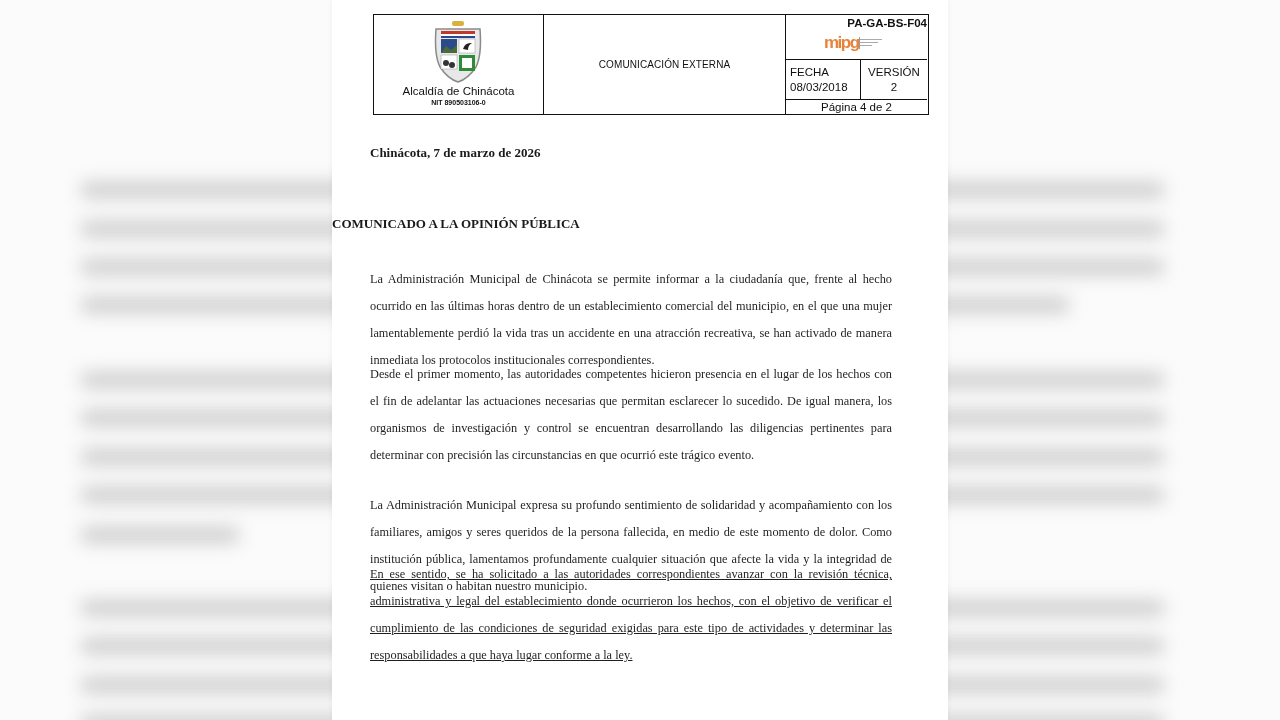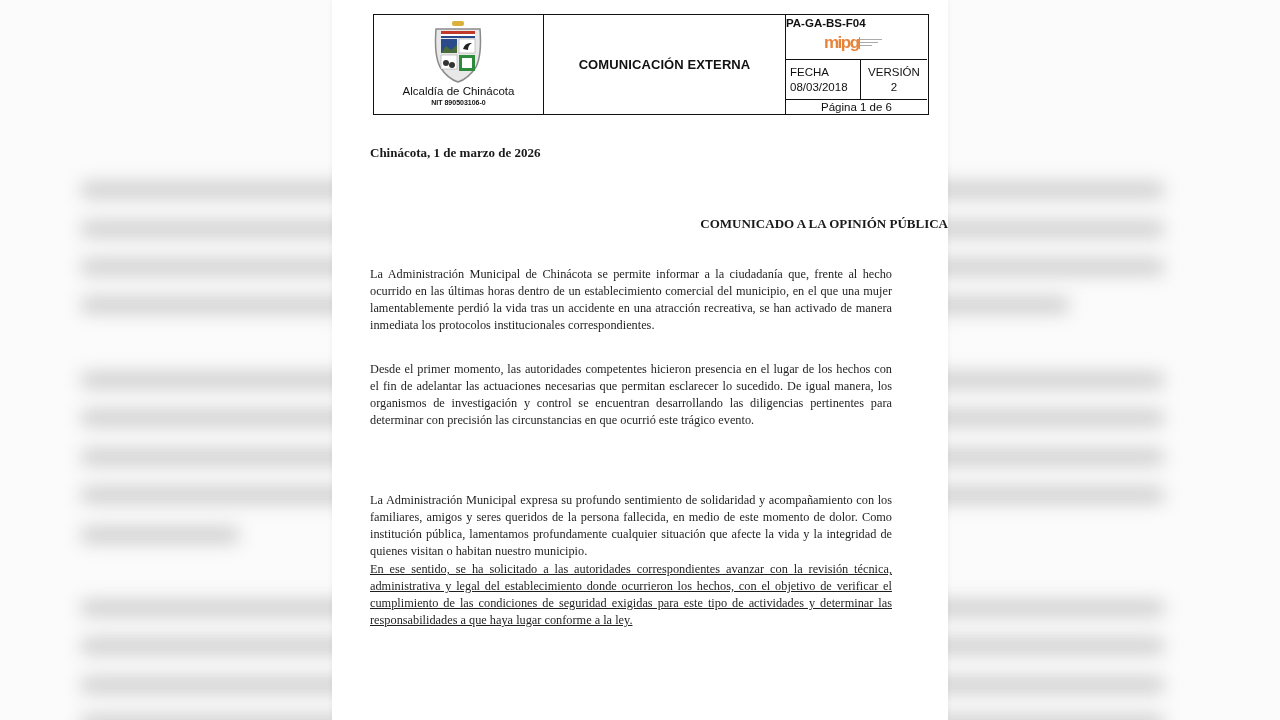--- a/index.html
+++ b/index.html
@@ -27,42 +27,42 @@
     position: absolute; left: 41px; top: 14px; width: 556px; height: 101px;
     border: 1.5px solid #111; box-sizing: border-box;
     font-family: "Liberation Sans", sans-serif; color: #111;
   }
   .hdr .col1 { position: absolute; left: 0; top: 0; width: 170px; height: 100%; border-right: 1.5px solid #111; box-sizing: border-box; }
   .hdr .col2 { position: absolute; left: 170px; top: 0; width: 242px; height: 100%; border-right: 1.5px solid #111; box-sizing: border-box; display:flex; align-items:center; justify-content:center; }
   .hdr .col3 { position: absolute; left: 412px; top: 0; width: 141px; height: 100%; }
   .crest { position: absolute; left: 58px; top: 6px; width: 52px; height: 62px; }
   .org-name { position: absolute; left: 0; width: 100%; top: 70px; text-align: center; font-weight: normal; font-size: 11.5px; }
   .org-nit { position: absolute; left: 0; width: 100%; top: 84px; text-align: center; font-weight: bold; font-size: 7px; }
-  .doc-type { font-weight: bold; font-size: 13px; letter-spacing: 0.1px; }
+  .doc-type { font-weight: normal; font-size: 10px; letter-spacing: 0.1px; }
   .c3-top { position: absolute; left: 0; top: 0; width: 100%; height: 45px; border-bottom: 1.5px solid #111; box-sizing: border-box; }
-  .code { position: absolute; left: 0; width: 100%; top: 2px; text-align: left; font-weight: bold; font-size: 11.5px; }
+  .code { position: absolute; left: 0; width: 100%; top: 2px; text-align: right; font-weight: bold; font-size: 11.5px; }
   .mipg { position: absolute; left: 38px; top: 19px; display:flex; align-items:center; }
   .mipg-word { font-family: "Liberation Sans", sans-serif; font-size: 17px; font-weight: bold; color: #e8833a; letter-spacing: -1.5px; line-height: 1; }
   .mipg-bar { width: 1px; height: 12px; background: #999; }
   .mipg-small { display:flex; flex-direction:column; gap:1.5px; }
   .mipg-small span { display:block; height:1.5px; background:#aaa; }
   .c3-mid { position: absolute; left: 0; top: 45px; width: 100%; height: 40px; border-bottom: 1.5px solid #111; box-sizing: border-box; }
   .fecha-cell { position: absolute; left: 0; top: 0; width: 75px; height: 100%; border-right: 1.5px solid #111; box-sizing: border-box; font-size: 11.5px; }
   .fecha-lbl { position: absolute; left: 4px; top: 6px; }
   .fecha-val { position: absolute; left: 4px; top: 21px; }
   .ver-cell { position: absolute; left: 75px; top: 0; width: 66px; height: 100%; font-size: 11.5px; text-align: center; }
   .ver-lbl { position: absolute; left: 0; width: 100%; top: 6px; }
   .ver-val { position: absolute; left: 0; width: 100%; top: 21px; }
   .c3-bot { position: absolute; left: 0; top: 85px; width: 100%; height: 15px; text-align: center; font-size: 11.5px; line-height: 14px; }
 
   .date-line { position: absolute; left: 38px; top: 145px; font-weight: bold; font-size: 13px; color: #1a1a1a; }
-  .title { position: absolute; left: 0; width: 100%; top: 216px; text-align: right; font-weight: bold; font-size: 13px; color: #1a1a1a; }
+  .title { position: absolute; left: 0; width: 100%; top: 216px; text-align: left; font-weight: bold; font-size: 13px; color: #1a1a1a; }
   .para {
     position: absolute; left: 38px; width: 522px; margin: 0;
-    font-size: 12.3px; line-height: 17px; color: #1f1f1f; text-align: justify;
+    font-size: 12.3px; line-height: 27px; color: #1f1f1f; text-align: justify;
   }
 </style>
 </head>
 <body>
 
 <div class="backdrop">
   <div class="bd-line" style="left:80px;top:182px;width:1085px;"></div>
   <div class="bd-line" style="left:80px;top:221px;width:1085px;"></div>
   <div class="bd-line" style="left:80px;top:259px;width:1085px;"></div>
   <div class="bd-line" style="left:80px;top:297px;width:990px;"></div>
@@ -121,24 +121,24 @@
       <div class="c3-mid">
         <div class="fecha-cell">
           <div class="fecha-lbl">FECHA</div>
           <div class="fecha-val">08/03/2018</div>
         </div>
         <div class="ver-cell">
           <div class="ver-lbl">VERSIÓN</div>
           <div class="ver-val">2</div>
         </div>
       </div>
-      <div class="c3-bot">Página 1 de 6</div>
+      <div class="c3-bot">Página 4 de 2</div>
     </div>
   </div>
 
-  <div class="date-line">Chinácota, 1 de marzo de 2026</div>
+  <div class="date-line">Chinácota, 7 de marzo de 2026</div>
   <div class="title">COMUNICADO A LA OPINIÓN PÚBLICA</div>
 
   <p class="para" style="top:266px;">La Administración Municipal de Chinácota se permite informar a la ciudadanía que, frente al hecho ocurrido en las últimas horas dentro de un establecimiento comercial del municipio, en el que una mujer lamentablemente perdió la vida tras un accidente en una atracción recreativa, se han activado de manera inmediata los protocolos institucionales correspondientes.</p>
   <p class="para" style="top:361px;">Desde el primer momento, las autoridades competentes hicieron presencia en el lugar de los hechos con el fin de adelantar las actuaciones necesarias que permitan esclarecer lo sucedido. De igual manera, los organismos de investigación y control se encuentran desarrollando las diligencias pertinentes para determinar con precisión las circunstancias en que ocurrió este trágico evento.</p>
   <p class="para" style="top:492px;">La Administración Municipal expresa su profundo sentimiento de solidaridad y acompañamiento con los familiares, amigos y seres queridos de la persona fallecida, en medio de este momento de dolor. Como institución pública, lamentamos profundamente cualquier situación que afecte la vida y la integridad de quienes visitan o habitan nuestro municipio.</p>
   <p class="para" style="top:561px;text-decoration:underline;">En ese sentido, se ha solicitado a las autoridades correspondientes avanzar con la revisión técnica, administrativa y legal del establecimiento donde ocurrieron los hechos, con el objetivo de verificar el cumplimiento de las condiciones de seguridad exigidas para este tipo de actividades y determinar las responsabilidades a que haya lugar conforme a la ley.</p>
 </div>
 
 </body></html>

